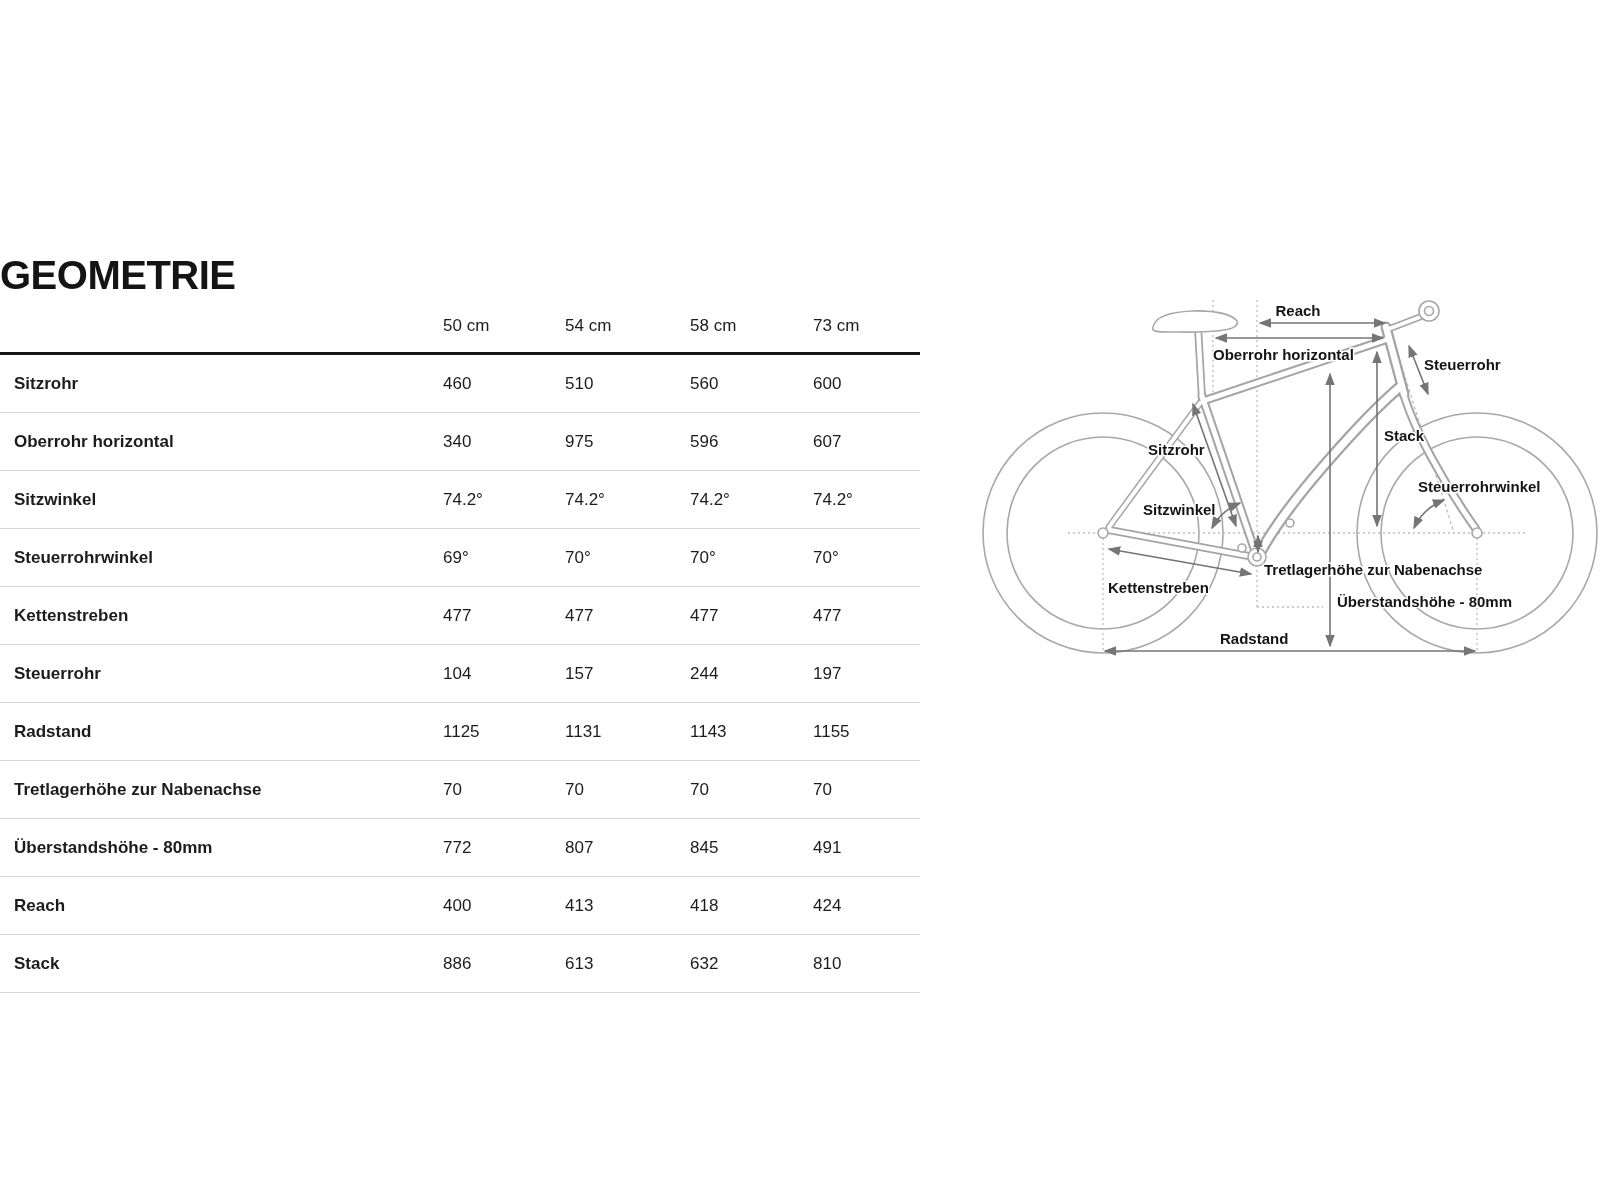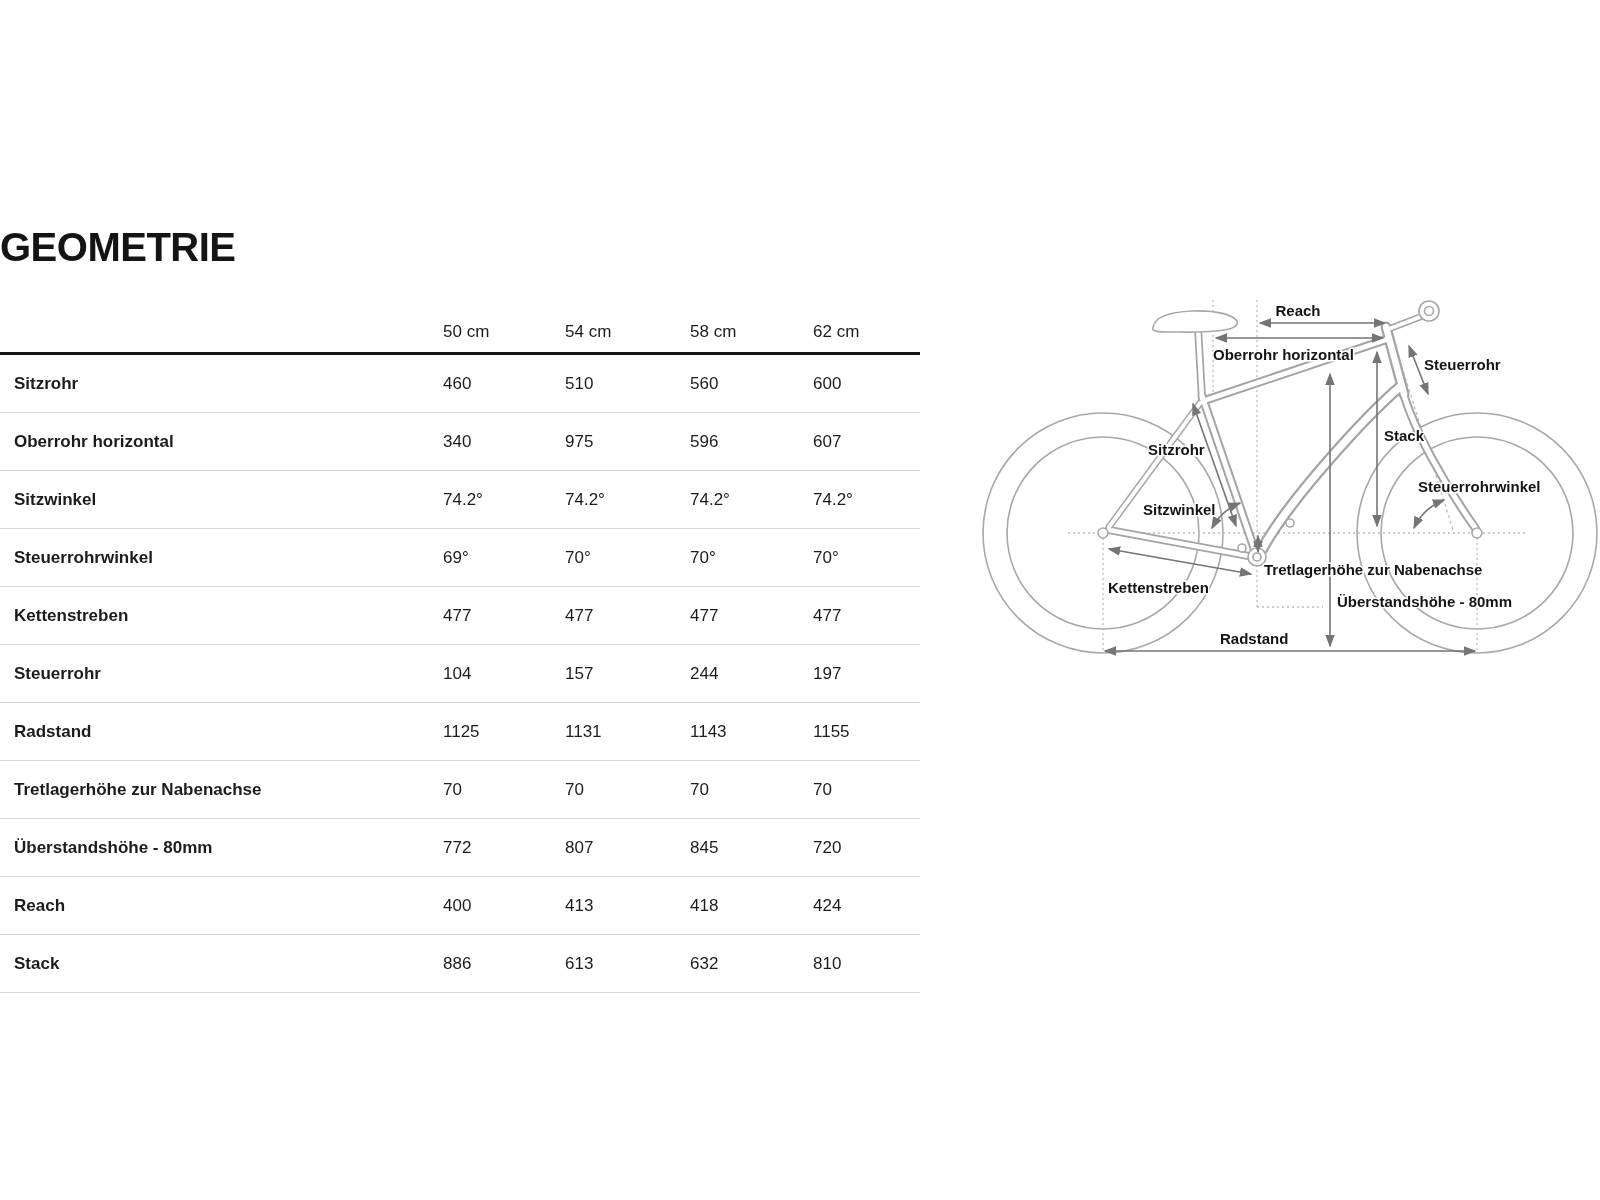--- a/index.html
+++ b/index.html
@@ -1,24 +1,24 @@
 <!DOCTYPE html>
 <html><head>
 <meta charset="utf-8">
 <style>
   html,body{margin:0;padding:0;background:#fff;}
   body{width:1600px;height:1200px;position:relative;overflow:hidden;
        font-family:"Liberation Sans","DejaVu Sans",sans-serif;color:#1c1c1c;}
 
-  .page-title{position:absolute;left:0;top:198px;font-size:40px;font-weight:800;
+  .page-title{position:absolute;left:0;top:226px;font-size:40px;font-weight:800;
               letter-spacing:-0.5px;color:#141414;white-space:nowrap;}
 
   .geo-table{position:absolute;left:0;top:300px;width:920px;font-size:17px;}
   .t-head{display:grid;grid-template-columns:443px 122px 125px 123px 1fr;
-          height:55px;align-items:end;box-sizing:border-box;padding-bottom:10px;
+          height:55px;align-items:end;box-sizing:border-box;padding-bottom:16px;
           border-bottom:3px solid #151515;}
   .t-row{display:grid;grid-template-columns:443px 122px 125px 123px 1fr;
          height:57px;align-items:center;border-bottom:1px solid #d7d7d7;}
   .t-label{font-weight:700;padding-left:14px;}
   .t-val,.t-col{font-weight:400;}
 
   .diagram{position:absolute;left:950px;top:270px;width:650px;height:400px;}
   .frame-outer{stroke:#a4a4a4;fill:none;stroke-linecap:round;}
   .frame-inner{stroke:#ffffff;fill:none;stroke-linecap:round;}
   .wheel{stroke:#a8a8a8;fill:none;stroke-width:1.6;}
@@ -32,21 +32,21 @@
 <body>
 
 <h1 class="page-title">GEOMETRIE</h1>
 
 <div class="geo-table">
   <div class="t-head">
     <div class="t-label"></div>
     <div class="t-col">50 cm</div>
     <div class="t-col">54 cm</div>
     <div class="t-col">58 cm</div>
-    <div class="t-col">62 cm</div>
+    <div class="t-col">73 cm</div>
   </div>
 
   <div class="t-row">
     <div class="t-label">Sitzrohr</div>
     <div class="t-val">460</div>
     <div class="t-val">510</div>
     <div class="t-val">560</div>
     <div class="t-val">600</div>
   </div>
   <div class="t-row">
@@ -96,21 +96,21 @@
     <div class="t-val">70</div>
     <div class="t-val">70</div>
     <div class="t-val">70</div>
     <div class="t-val">70</div>
   </div>
   <div class="t-row">
     <div class="t-label">Überstandshöhe - 80mm</div>
     <div class="t-val">772</div>
     <div class="t-val">807</div>
     <div class="t-val">845</div>
-    <div class="t-val">720</div>
+    <div class="t-val">491</div>
   </div>
   <div class="t-row">
     <div class="t-label">Reach</div>
     <div class="t-val">400</div>
     <div class="t-val">413</div>
     <div class="t-val">418</div>
     <div class="t-val">424</div>
   </div>
   <div class="t-row">
     <div class="t-label">Stack</div>

